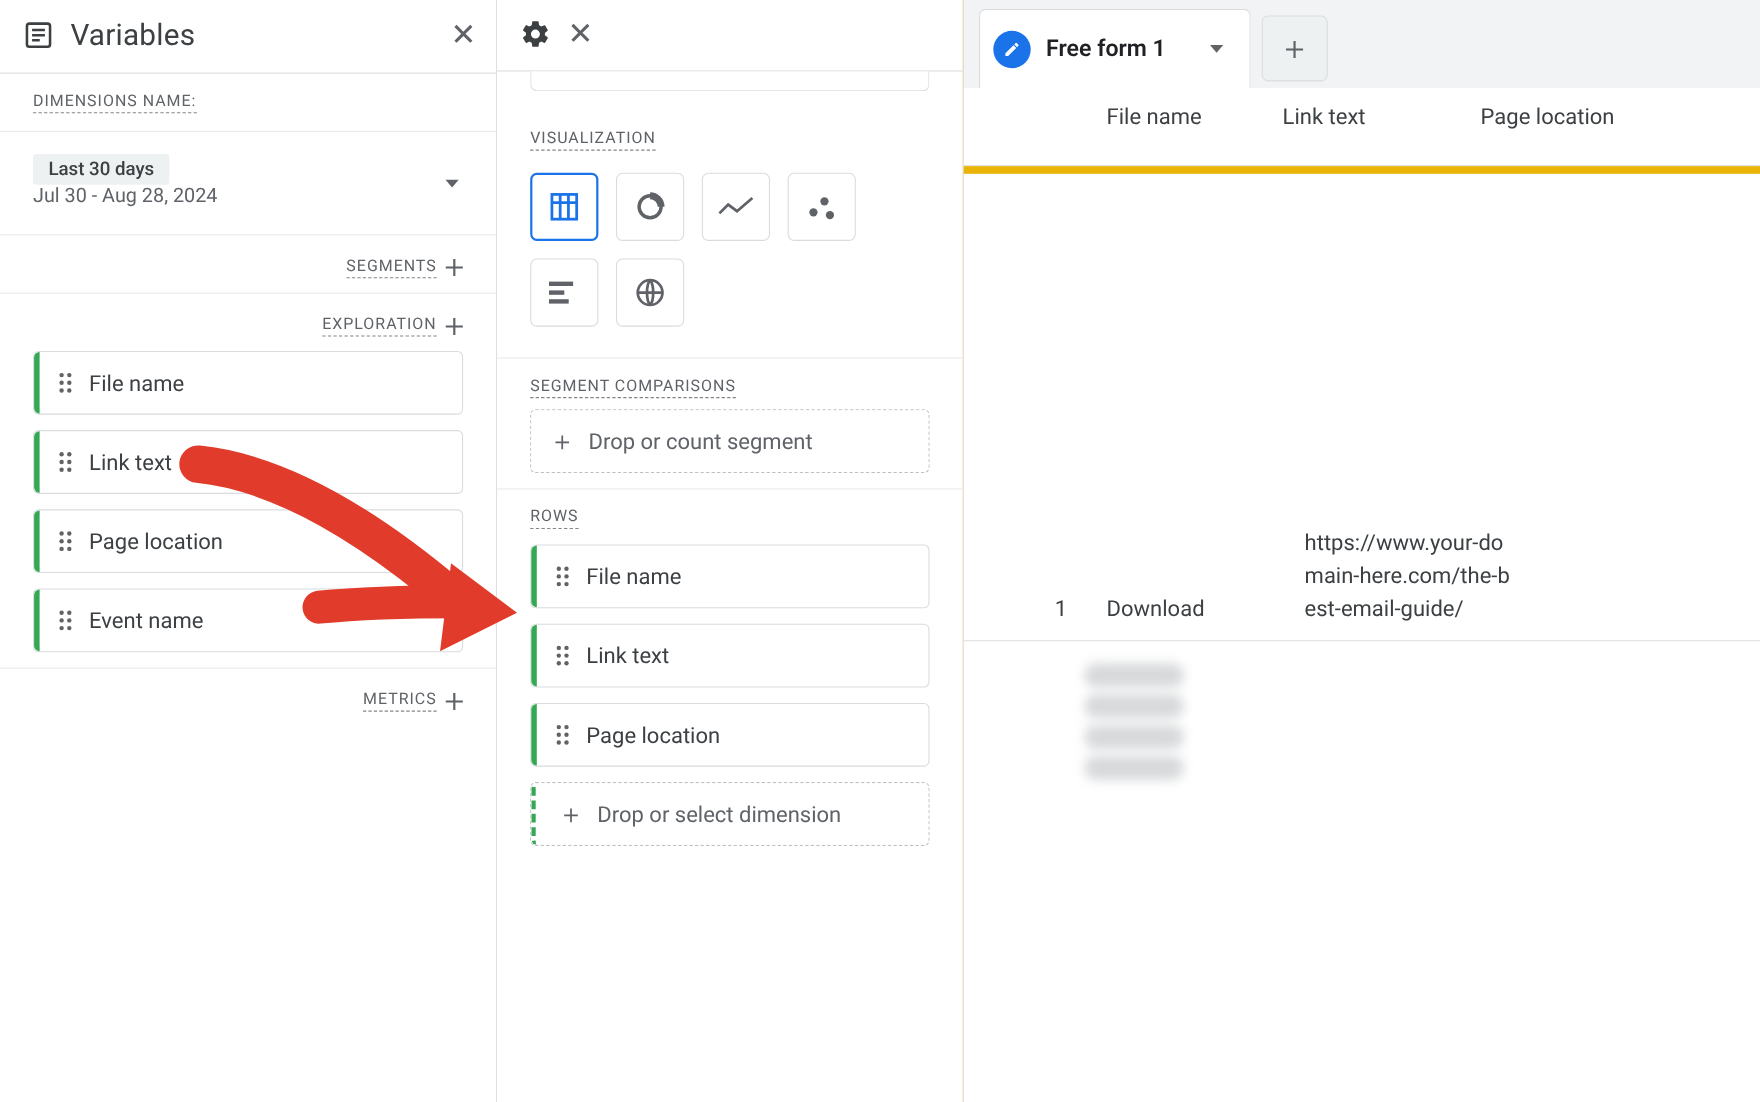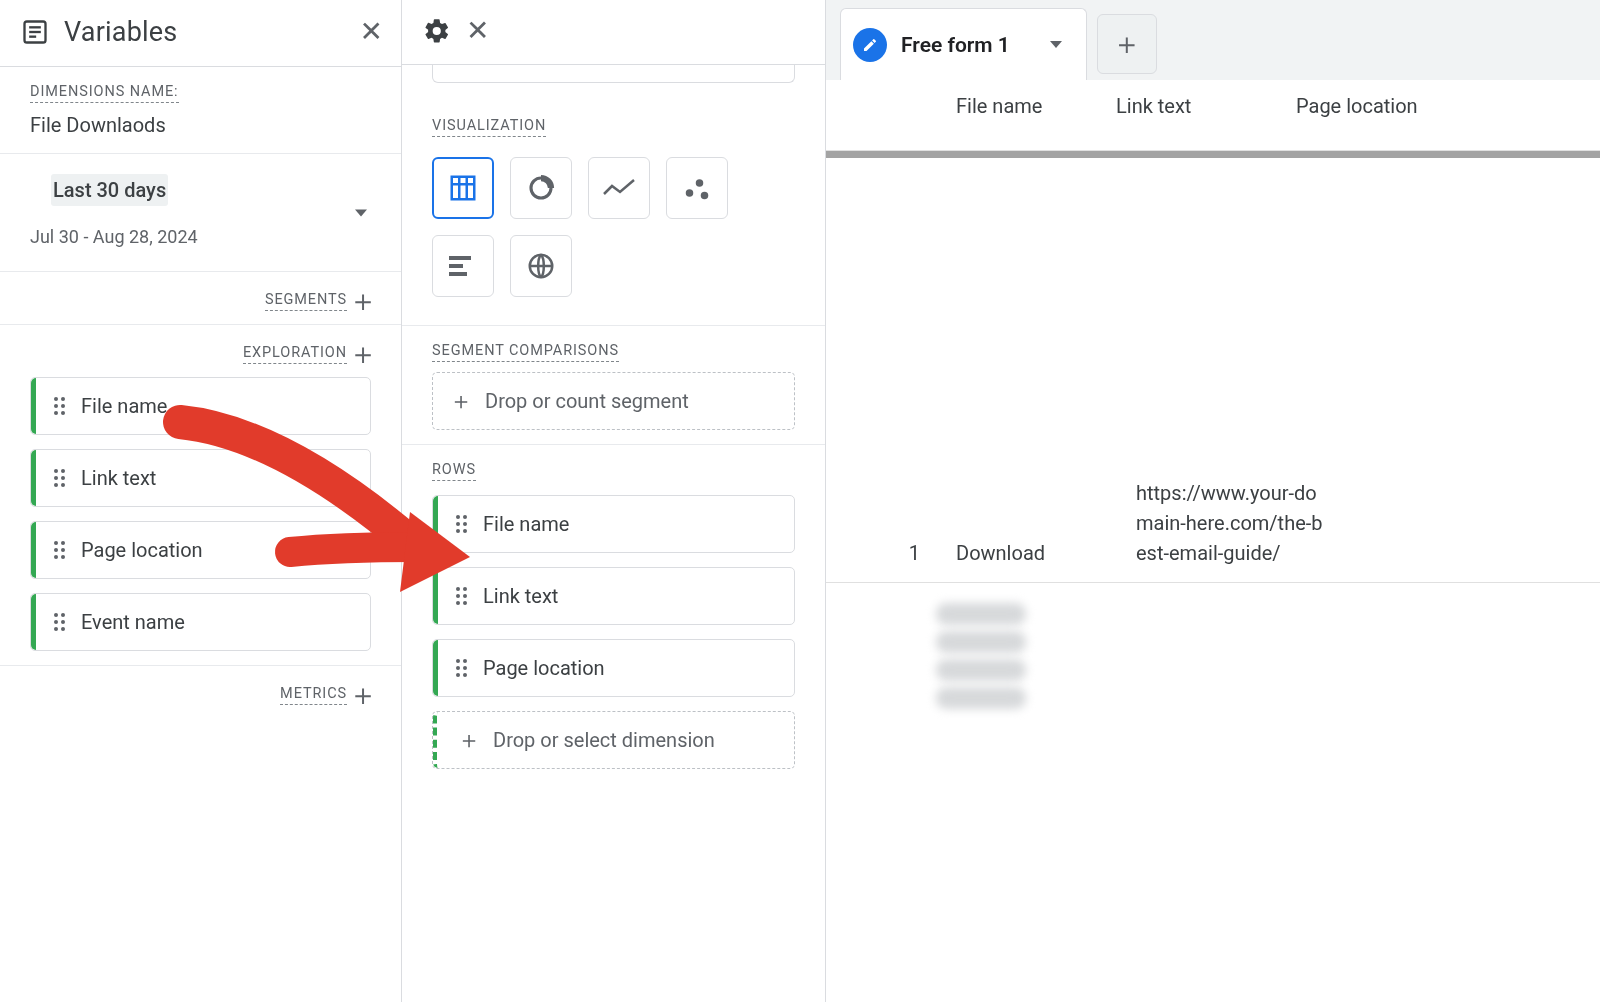--- a/index.html
+++ b/index.html
@@ -12,23 +12,23 @@
     overflow: hidden;
     position: relative;
   }
   .app { display: flex; height: 100%; }
   .panel {
     border-right: 1px solid #dadce0;
     display: flex;
     flex-direction: column;
     background: #fff;
   }
-  .panel.variables { width: 402px; }
+  .panel.variables { width: 452px; }
   .panel.settings  { width: 424px; }
-  .results { flex: 1; background: #a3a3a3; position: relative; }
+  .results { flex: 1; background: #eab308; position: relative; }
 
   
   .panel-header {
     display: flex;
     align-items: center;
     gap: 14px;
     padding: 16px 18px 18px 20px;
     border-bottom: 1px solid #dadce0;
   }
   .panel-header .title {
@@ -70,27 +70,26 @@
 
   .date-block {
     position: relative;
     padding: 20px 22px 24px 30px;
     border-bottom: 1px solid #e8eaed;
   }
   .chip {
     display:inline-block;
     background:#eef1f2;
     border-radius:3px;
-    padding:4px 2px;
-    font-size:20px;
+    padding:4px 14px;
+    font-size:17px;
     color:#3c4043;
     font-weight:500;
-    margin-left:21px;
-  }
-  .date-range-text { font-size:18px; color:#5f6368; margin-top:20px; }
+  }
+  .date-range-text { font-size:18px; color:#5f6368; margin-top:0; }
   .date-block .caret {
     position:absolute; right:34px; top:50%;
     transform:translateY(-50%);
     width:0;height:0;
     border-left:6px solid transparent;
     border-right:6px solid transparent;
     border-top:7px solid #5f6368;
   }
 
   .section-header-row {
@@ -295,21 +294,20 @@
             <line x1="7" y1="12" x2="17" y2="12"></line>
             <line x1="7" y1="16" x2="13" y2="16"></line>
         </svg>
       </div>
       <div class="title">Variables</div>
       <div class="close-x">✕</div>
     </div>
 
     <div class="section">
       <span class="label-small">DIMENSIONS NAME:</span>
-      <div class="exploration-name">File Downlaods</div>
     </div>
 
     <div class="date-block">
       <span class="chip">Last 30 days</span>
       <div class="date-range-text">Jul 30 - Aug 28, 2024</div>
       <div class="caret"></div>
     </div>
 
     <div class="section-header-row">
       <span class="label-small">SEGMENTS</span>

